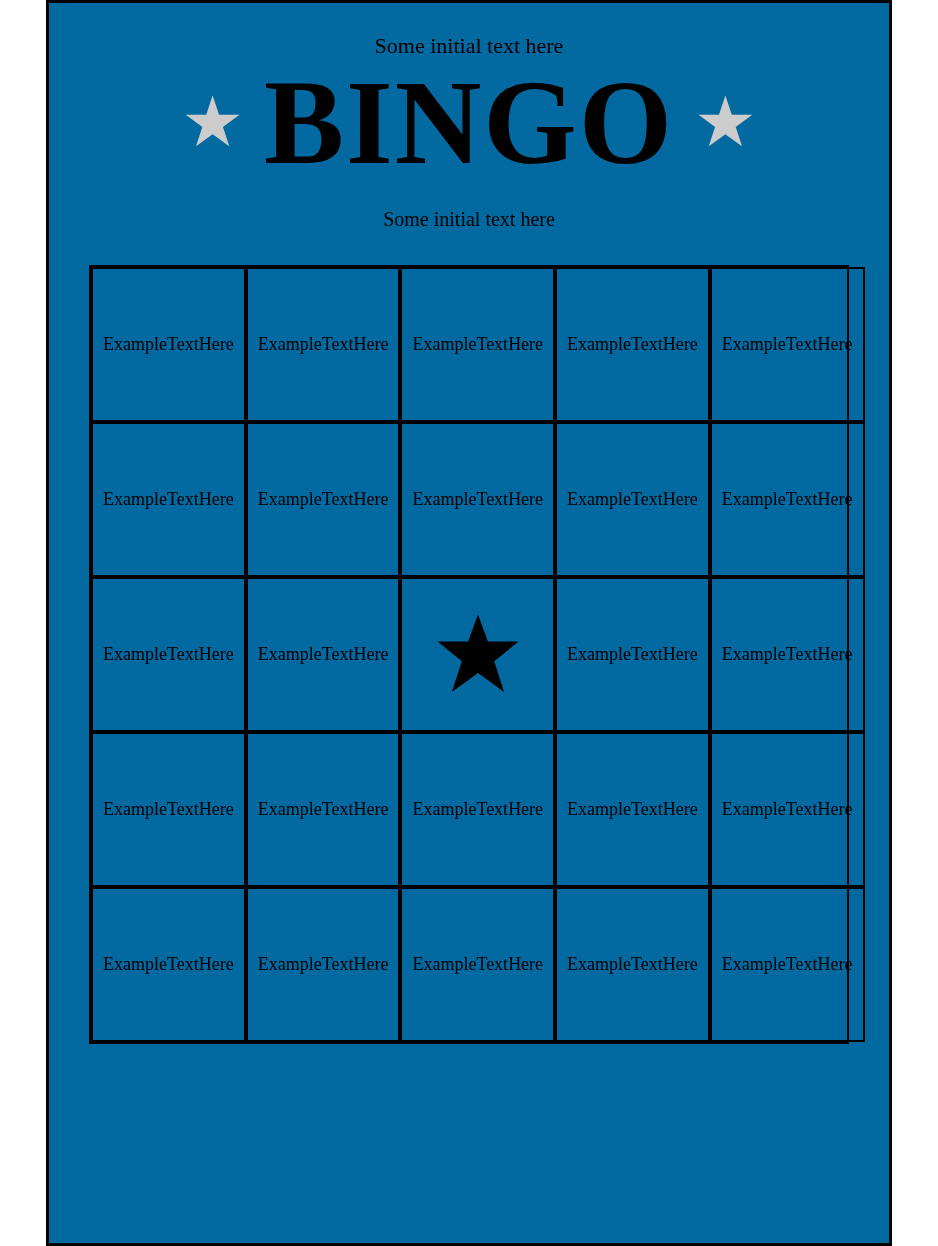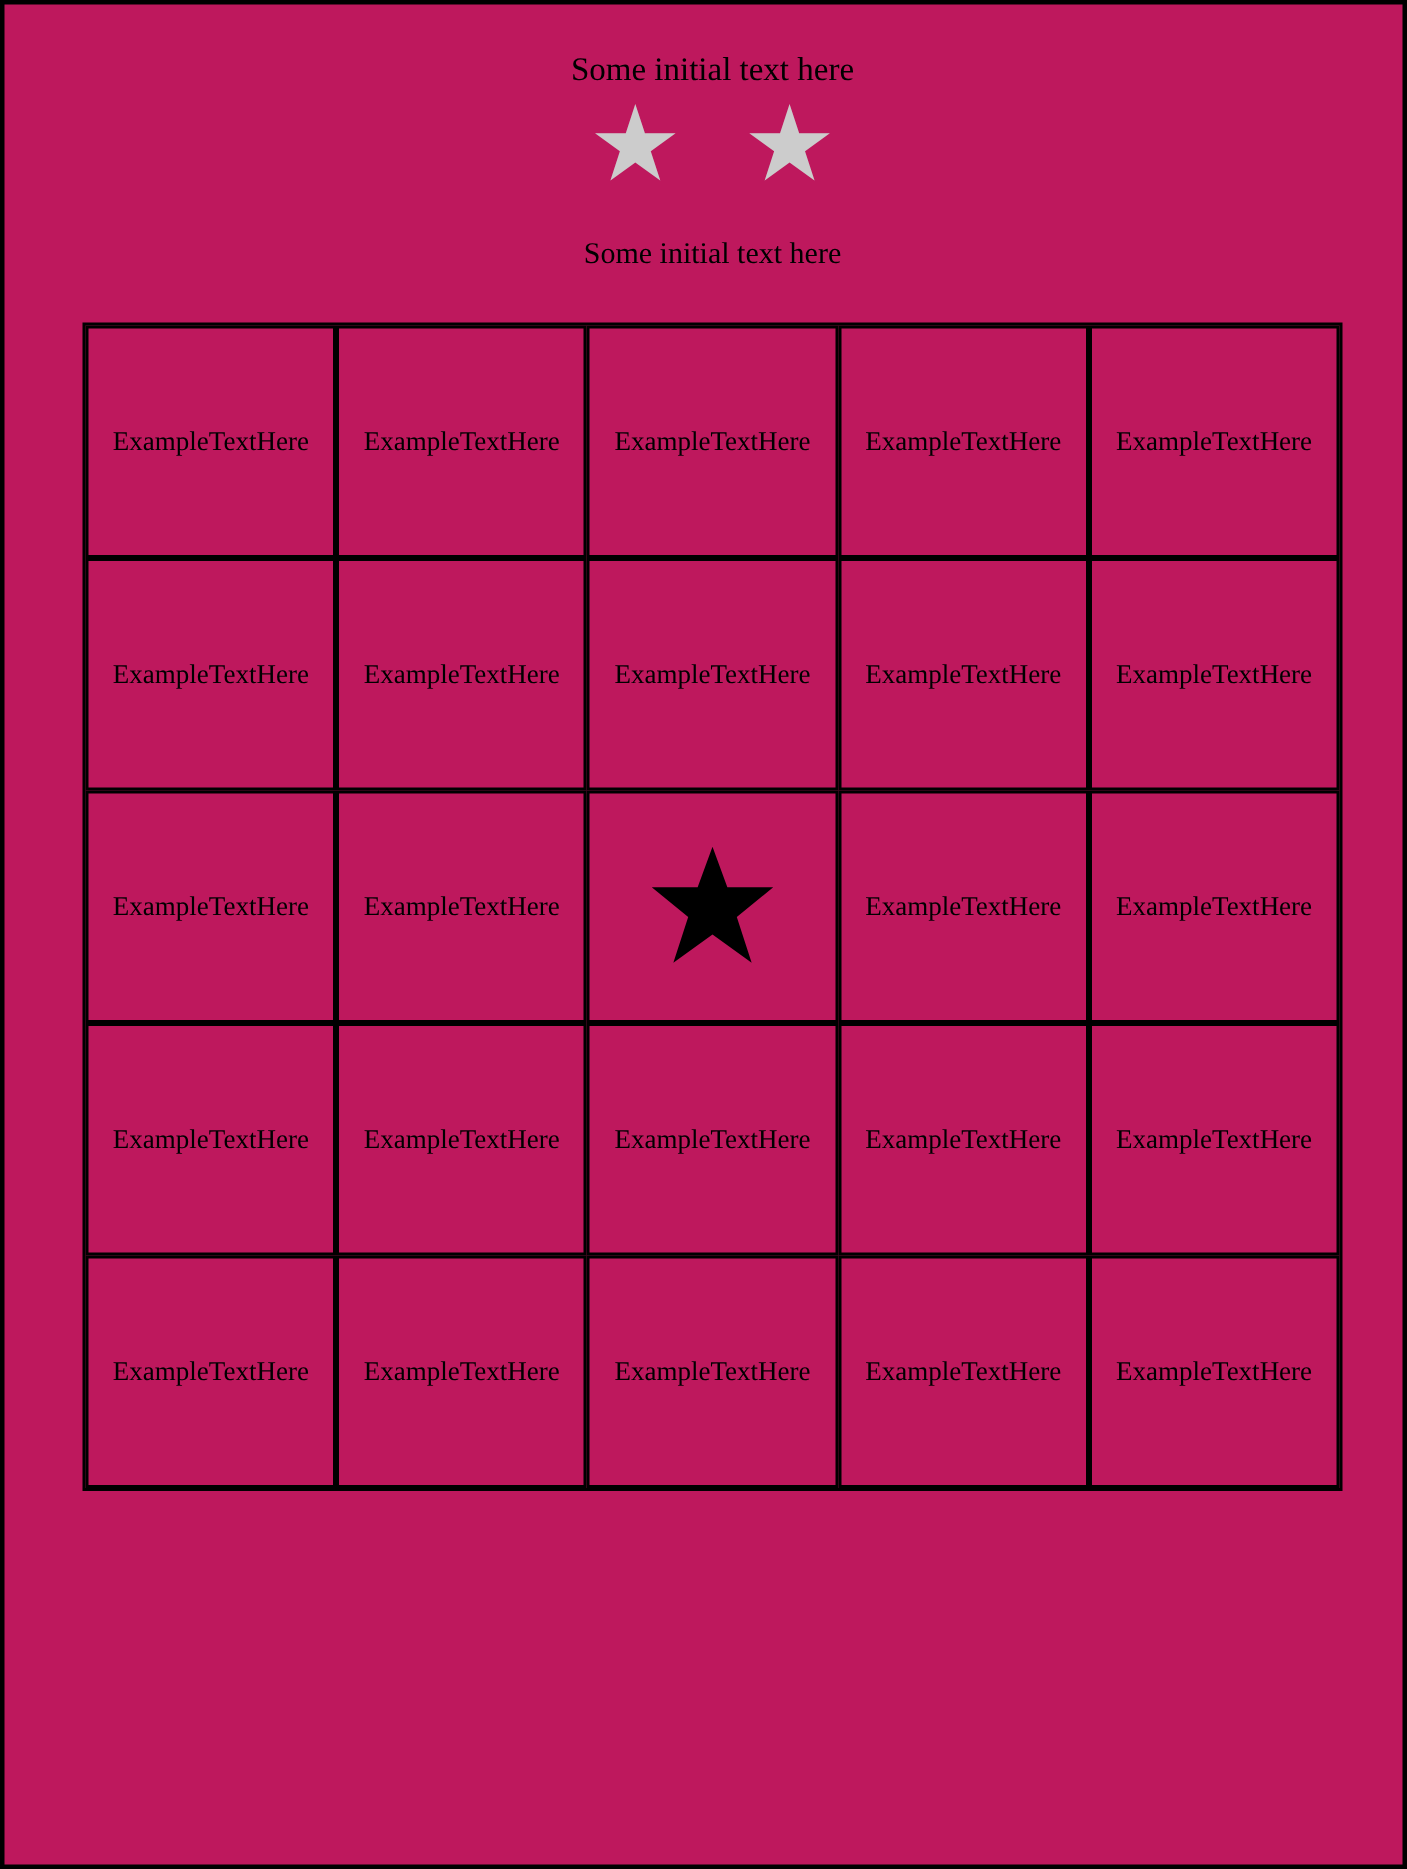--- a/index.html
+++ b/index.html
@@ -11,25 +11,25 @@
     body {
       background: #fff;
       display: flex;
       justify-content: center;
       align-items: flex-start;
       min-height: 100vh;
       font-family: Georgia, serif;
     }
 
     .card {
-      width: 938px;
+      width: 846px;
       min-height: 1246px;
-      background: #be185d;
+      background: #0369a1;
       border: 3px solid #000;
-      padding: 20px 40px 40px 52px;
+      padding: 20px 40px 40px 40px;
       display: flex;
       flex-direction: column;
       align-items: center;
     }
 
     .subtitle-top {
       font-size: 22px;
       text-align: center;
       margin-top: 10px;
       margin-bottom: 4px;
@@ -103,20 +103,21 @@
   </style>
 </head>
 <body>
 
 <div class="card">
 
   <div class="subtitle-top">Some initial text here</div>
 
   <div class="bingo-header">
     <span class="star-deco">★</span>
+    <span class="bingo-title">BINGO</span>
     <span class="star-deco">★</span>
   </div>
 
   <div class="subtitle-block">
     <div>Some initial text here</div>
   </div>
 
   <div class="bingo-grid" id="bingo-grid">
   <div class="bingo-cell">
         <span class="cell-text">Example</span>

